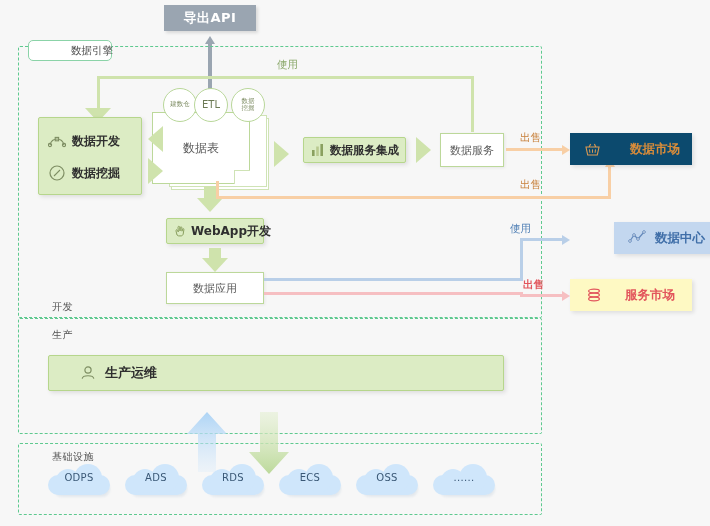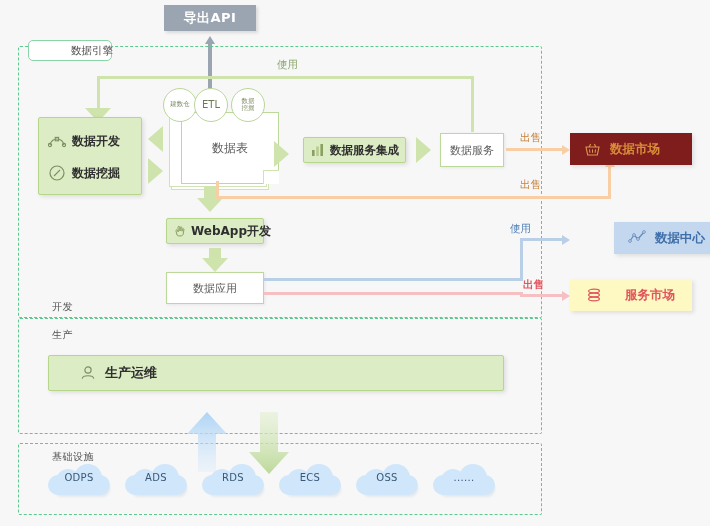--- a/index.html
+++ b/index.html
@@ -53,22 +53,23 @@
     background:#dcecc4;
     border:1px solid #b6d68c;
     box-shadow:2px 2px 4px rgba(0,0,0,.10);
   }
   .box-white{
     background:#ffffff;
     border:1px solid #bcd89a;
     box-shadow:1px 1px 3px rgba(0,0,0,.07);
   }
   .box-orange{
-    background:#7f1d1d;
+    background:#0c4a6e;
     box-shadow:2px 2px 4px rgba(0,0,0,.10);
+    gap:20px;
   }
   .box-blue{
     background:#c3d7ef;
     box-shadow:2px 2px 4px rgba(0,0,0,.10);
     margin-left:44px;
   }
   .box-red{
     background:#fef9c3;
     box-shadow:2px 2px 4px rgba(0,0,0,.10);
     gap:12px;
@@ -237,21 +238,21 @@
           <circle cx="9" cy="9" r="7" fill="none" stroke="#7e8e63" stroke-width="1.2"></circle>
           <path d="M12 6 L7.6 10.4 L6 12 L10.4 7.6 Z" fill="none" stroke="#7e8e63" stroke-width="1.1"></path>
         </svg>
       </span>
       <span class="lbl-dark" style="margin-left:6px;">数据挖掘</span>
     </div>
   </div>
 
   <div class="sheet-under" style="left:171px;top:118px;width:96px;height:70px;"></div>
   <div class="sheet-under" style="left:169px;top:115px;width:96px;height:70px;"></div>
-  <div class="sheet" style="left:181px;top:112px;width:96px;height:70px;">
+  <div class="sheet" style="left:152px;top:112px;width:96px;height:70px;">
     <div class="abs" style="left:0;top:24px;width:96px;text-align:center;">
       <span class="lbl-mid" style="font-size:12px;">数据表</span>
     </div>
     <div class="abs" style="right:-1px;bottom:-1px;width:16px;height:14px;background:#fff;border-left:1px solid #cfe3b5;border-top:1px solid #cfe3b5;"></div>
   </div>
 
   <div class="bulb-neck" style="left:175px;top:112px;"></div>
   <div class="bulb" style="left:163px;top:88px;">
     <span>建数仓</span>
   </div>

